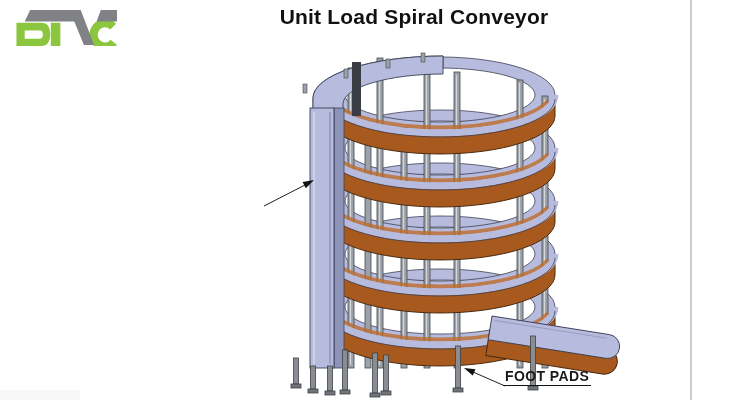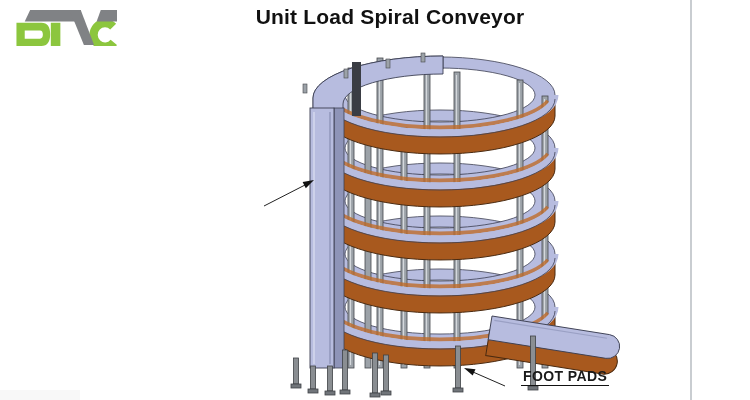--- a/index.html
+++ b/index.html
@@ -1,30 +1,30 @@
 <!DOCTYPE html>
 <html><head>
 <meta charset="utf-8">
 <style>
   html,body{margin:0;padding:0;background:#fff;}
   .canvas{
     position:relative;width:750px;height:400px;background:#ffffff;overflow:hidden;
     font-family:"Liberation Sans",sans-serif;color:#111;
   }
   .page-title{
-    position:absolute;top:5px;left:390px;transform:translateX(-50%);
+    position:absolute;top:5px;left:414px;transform:translateX(-50%);
     font-size:21px;font-weight:bold;letter-spacing:0.2px;white-space:nowrap;color:#111;
   }
   .logo{position:absolute;top:3px;left:12px;width:105px;height:43px;}
   .callout{
     position:absolute;font-size:14px;font-weight:bold;letter-spacing:0.4px;
     color:#1a1a1a;border-bottom:1.5px solid #111;padding:0 2px 1px 2px;white-space:nowrap;
   }
   .callout.cb{left:126px;top:190px;}
-  .callout.fp{left:503px;top:368px;margin-left:18px;}
+  .callout.fp{left:503px;top:368px;}
   .scene{position:absolute;left:0;top:0;width:750px;height:400px;}
   .right-divider{position:absolute;left:690px;top:0;width:2px;height:400px;background:#c9cdd1;}
   .bottom-strip{position:absolute;left:0;top:390px;width:80px;height:10px;background:#f8f8f8;}
 </style>
 </head>
 <body>
 
 <div class="canvas">
 
   <svg class="logo" viewBox="0 0 330 135" role="img" aria-label="DNC">

